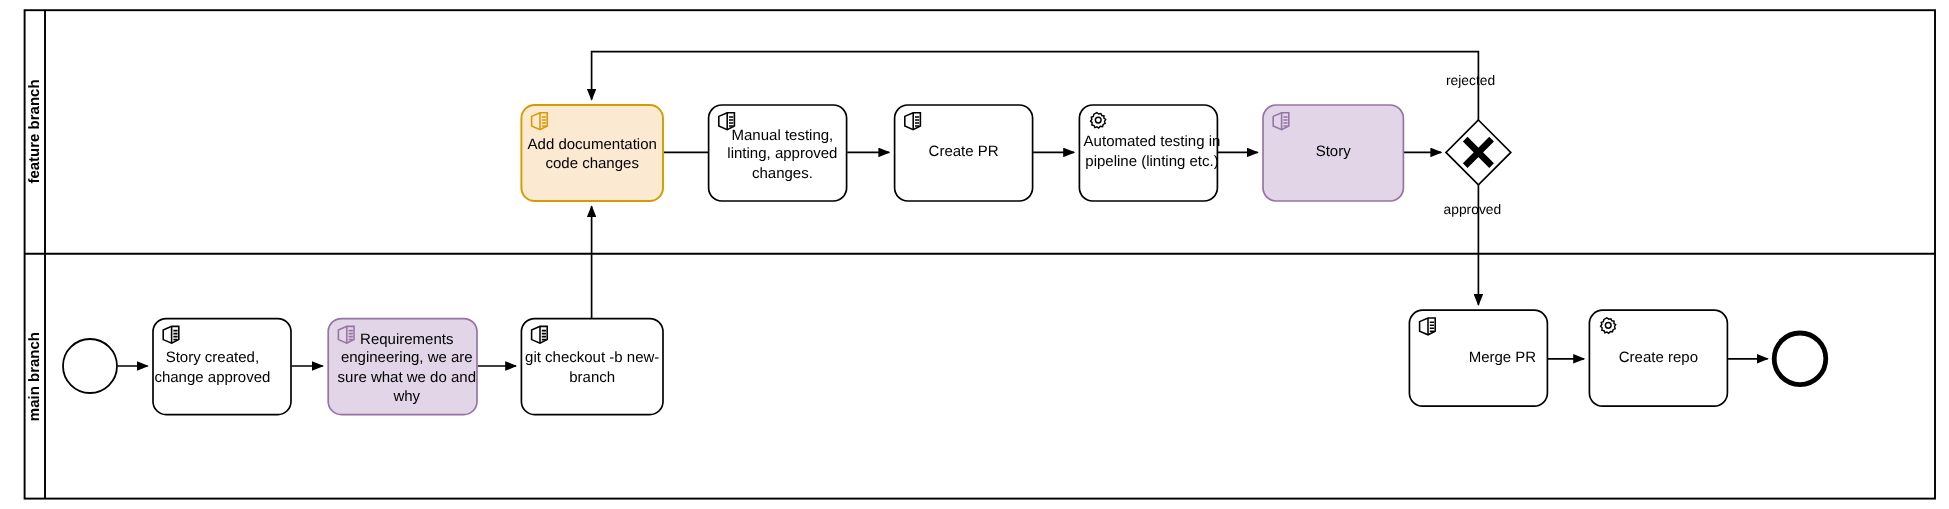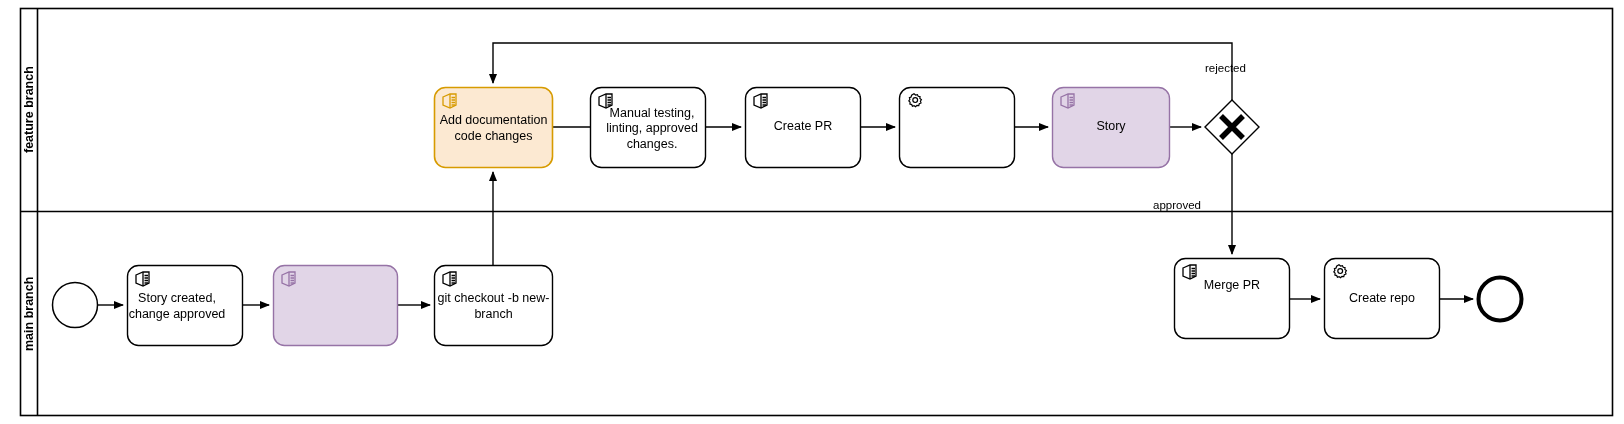--- a/index.html
+++ b/index.html
@@ -173,35 +173,37 @@
         <circle cx="9.2" cy="7.1" r="2.4"></circle>
       </g>
     </g>
   </svg>
 
   <div class="lane-label" style="left:20px; top:8px; width:17px; height:203px;">feature branch</div>
   <div class="lane-label" style="left:20px; top:211px; width:17px; height:205px;">main branch</div>
 
   <div class="node-label" style="left:121px; top:281px; width:112px; height:52px;text-align:center;">Story created, change approved</div>
 
+  <div class="node-label" style="left:281px; top:272px; width:116px; height:70px;">Requirements engineering, we are sure what we do and why</div>
 
   <div class="node-label" style="left:436px; top:281px; width:115px; height:52px;">git checkout -b new-branch</div>
 
   <div class="node-label" style="left:433px; top:103px; width:121px; height:52px;text-align:center;">Add documentation code changes</div>
 
   <div class="node-label" style="left:598px; top:97px; width:108px; height:64px;">Manual testing, linting, approved changes.</div>
 
   <div class="node-label" style="left:747px; top:103px; width:112px; height:48px;text-align:center;">Create PR</div>
 
+  <div class="node-label" style="left:896px; top:103px; width:128px; height:48px;">Automated testing in pipeline (linting etc.)</div>
 
   <div class="node-label" style="left:1054px; top:103px; width:114px; height:48px;">Story</div>
 
-  <div class="node-label" style="left:1176px; top:262px; width:112px; height:48px;">Merge PR</div>
+  <div class="node-label" style="left:1176px; top:275px; width:112px; height:48px;padding-left:20px;">Merge PR</div>
 
   <div class="node-label" style="left:1326px; top:275px; width:112px; height:48px;">Create repo</div>
 
   <div class="edge-label" style="left:1205px; top:62px;">rejected</div>
-  <div class="edge-label" style="left:1153px; top:169px;margin-top:30px;">approved</div>
+  <div class="edge-label" style="left:1203px; top:169px;">approved</div>
 
   <div class="hit" style="left:52px; top:282px; width:46px; height:46px; border-radius:50%;"></div>
   <div class="hit" style="left:1205px; top:100px; width:54px; height:54px;"></div>
   <div class="hit" style="left:1477px; top:276px; width:46px; height:46px; border-radius:50%;"></div>
 </div>
 
 </body></html>

